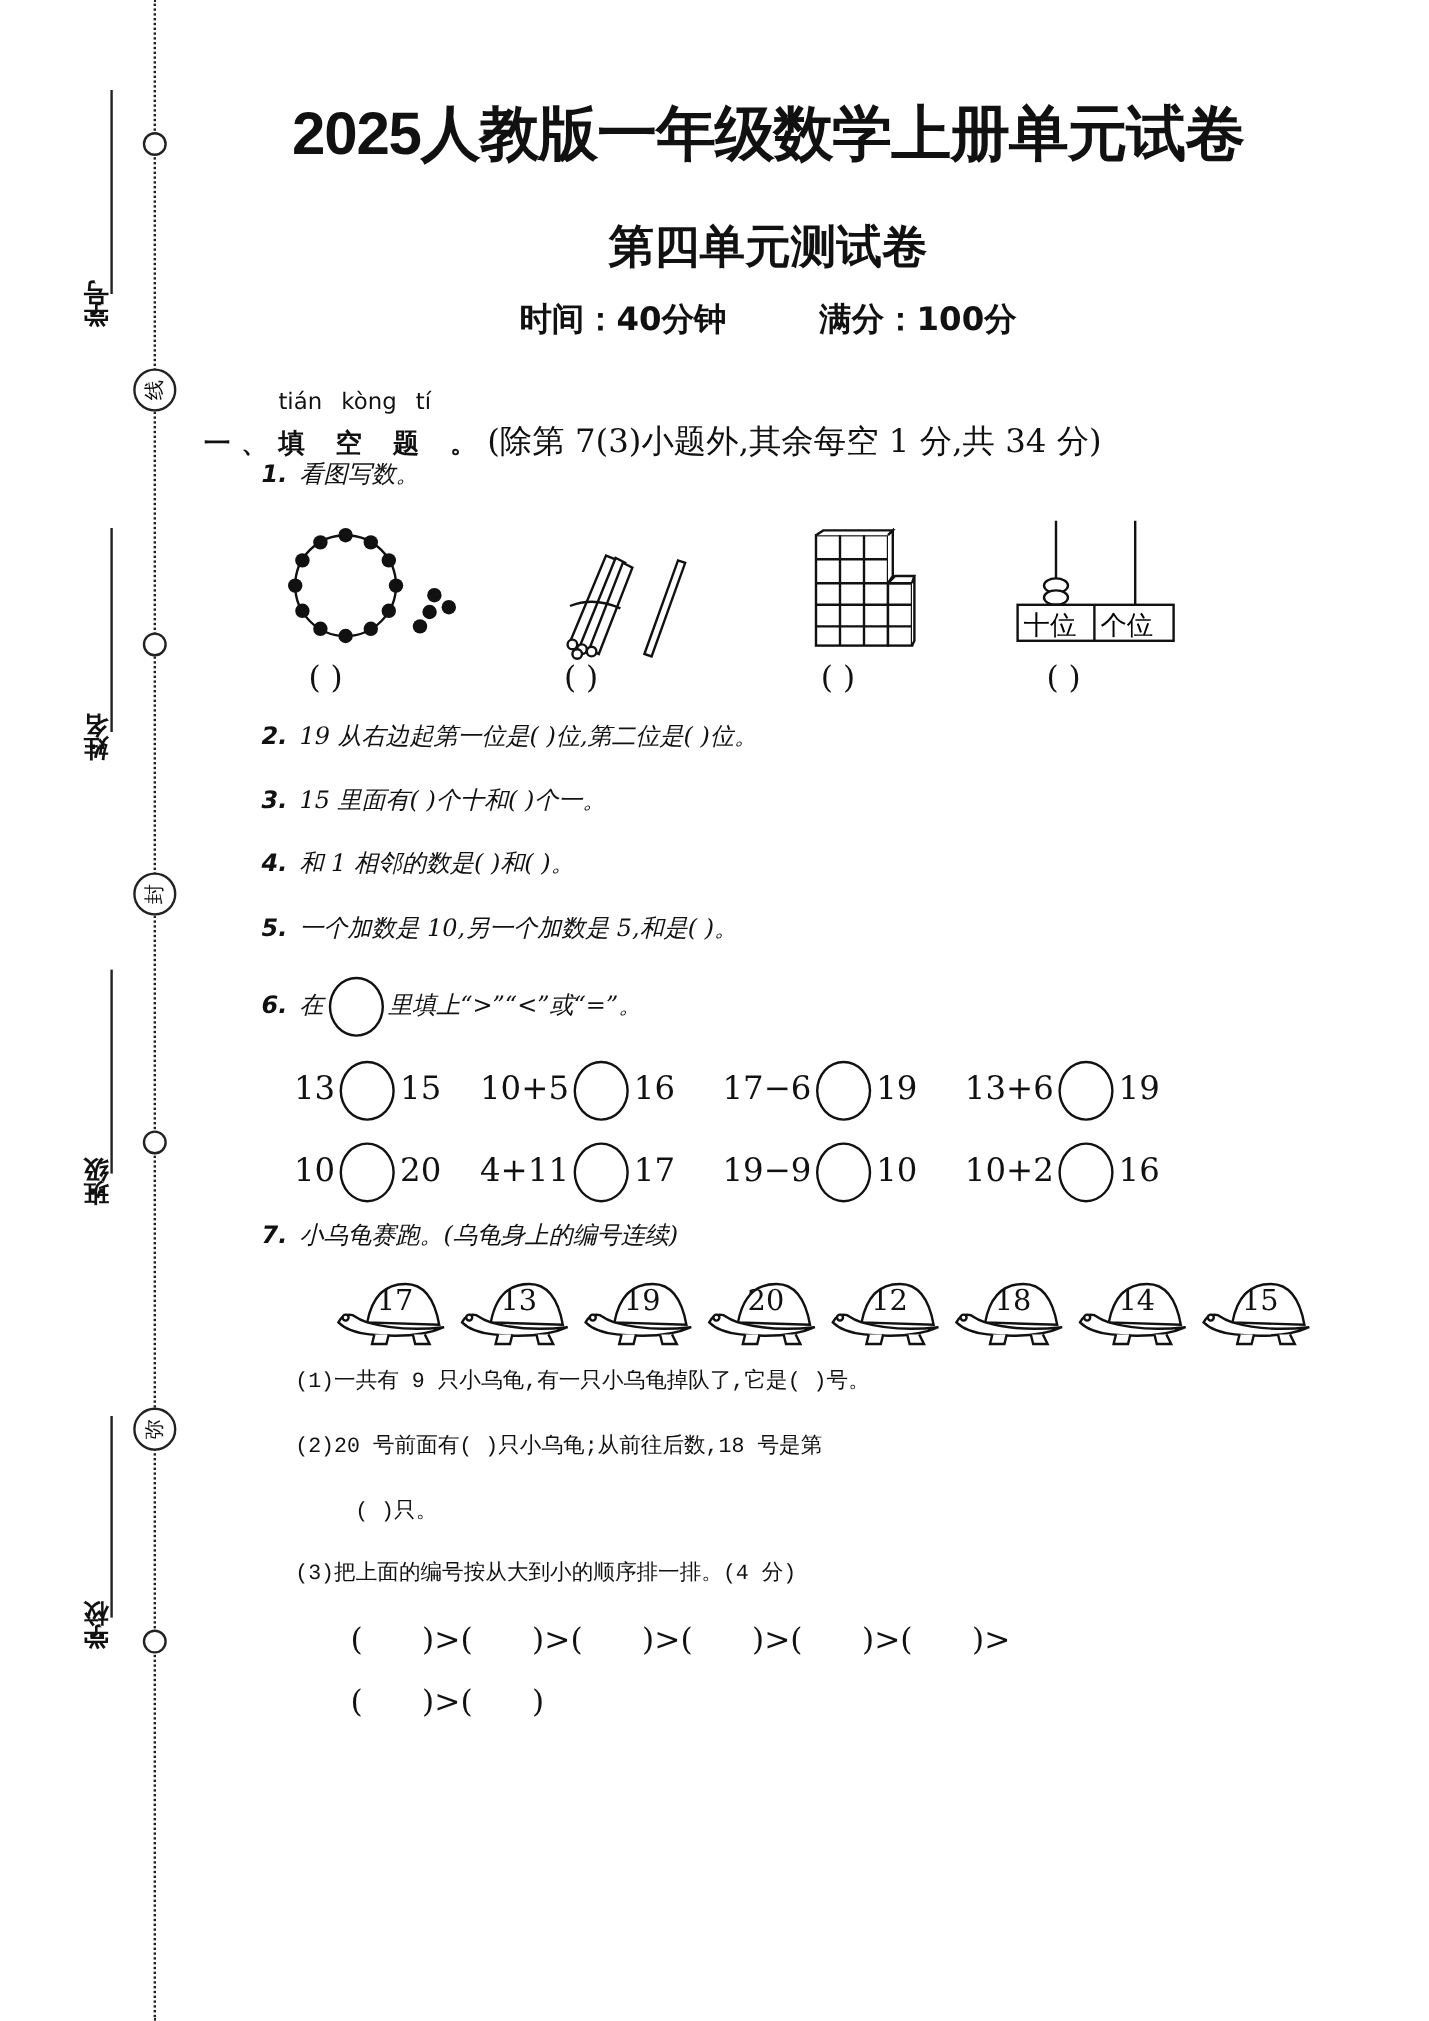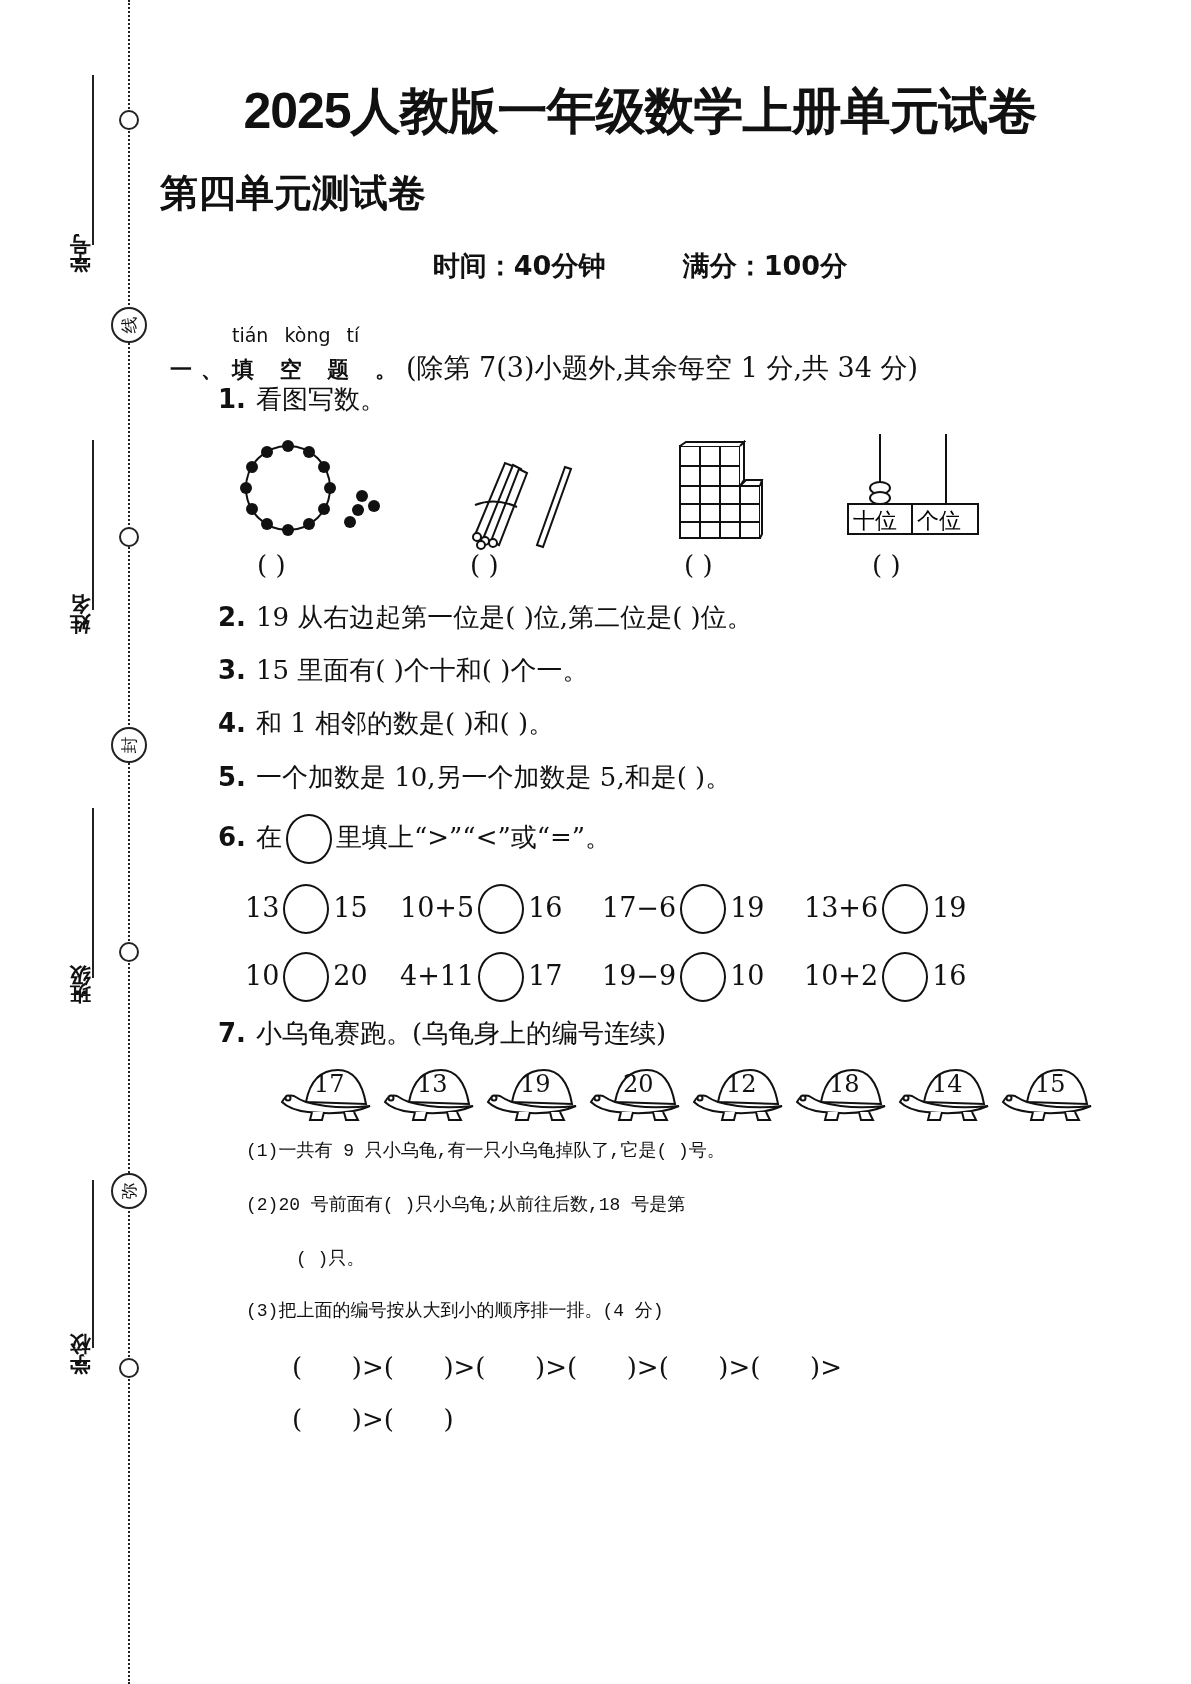--- a/index.html
+++ b/index.html
@@ -14,31 +14,31 @@
   .seal { position: absolute; left: 111px; width: 32px; height: 32px; border: 2px solid #222;
           border-radius: 50%; background: #fff; font-size: 17px; line-height: 32px; text-align: center;
           font-family: "DejaVu Sans", sans-serif; transform: rotate(-90deg); }
   .wline { position: absolute; left: 92px; width: 0; border-left: 2px solid #222; }
   .vlabel { position: absolute; left: 66px; width: 22px; font-family: "DejaVu Sans", sans-serif;
             font-size: 21px; font-weight: bold; writing-mode: vertical-rl; transform: rotate(180deg);
             letter-spacing: 6px; }
   
   .title { position: absolute; left: 160px; width: 960px; top: 78px; text-align: center;
            font-family: Liberation Sans, sans-serif; font-weight: bold; font-size: 50px; letter-spacing: -1px; }
-  .subtitle { position: absolute; left: 160px; width: 960px; top: 168px; 
+  .subtitle { position: absolute; left: 160px; width: 960px; top: 180px; text-align: center;
               font-family: Liberation Serif, serif; font-weight: bold; font-size: 38px; }
   .meta { position: absolute; left: 160px; width: 960px; top: 248px; text-align: center;
           font-family: "DejaVu Sans", sans-serif; font-weight: bold; font-size: 27px; }
   .meta span { margin: 0 34px; }
   
   .pinyin { position: absolute; left: 232px; top: 324px; font-family: "DejaVu Sans", sans-serif;
             font-size: 19px; word-spacing: 10px; }
   .sec { position: absolute; left: 170px; top: 350px; font-size: 27px; white-space: nowrap; }
   .sec b { font-family: "DejaVu Sans", sans-serif; font-size: 22px; letter-spacing: 9px; }
-  .q { position: absolute; left: 218px; font-size: 26px; white-space: nowrap; }
+  .q { position: absolute; left: 218px; font-size: 20px; white-space: nowrap; font-style: italic; }
   .q .num { font-family: "DejaVu Sans", sans-serif; font-weight: bold; margin-right: 10px; }
   .paren { position: absolute; font-size: 26px; }
   .cmp { position: absolute; font-size: 27px; white-space: nowrap; }
   .ring { display: inline-block; width: 42px; height: 46px; border: 2px solid #111; border-radius: 50%;
           vertical-align: middle; margin: 0 4px; }
   .sub { position: absolute; left: 262px; font-size: 18px; white-space: nowrap; font-family: Liberation Mono, monospace; }
   .seq { position: absolute; left: 310px; font-size: 26px; white-space: pre; }
   
   .turtles { position: absolute; left: 278px; top: 1148px; display: flex; gap: 8px; }
   .turtle { position: relative; width: 95px; height: 60px; }

